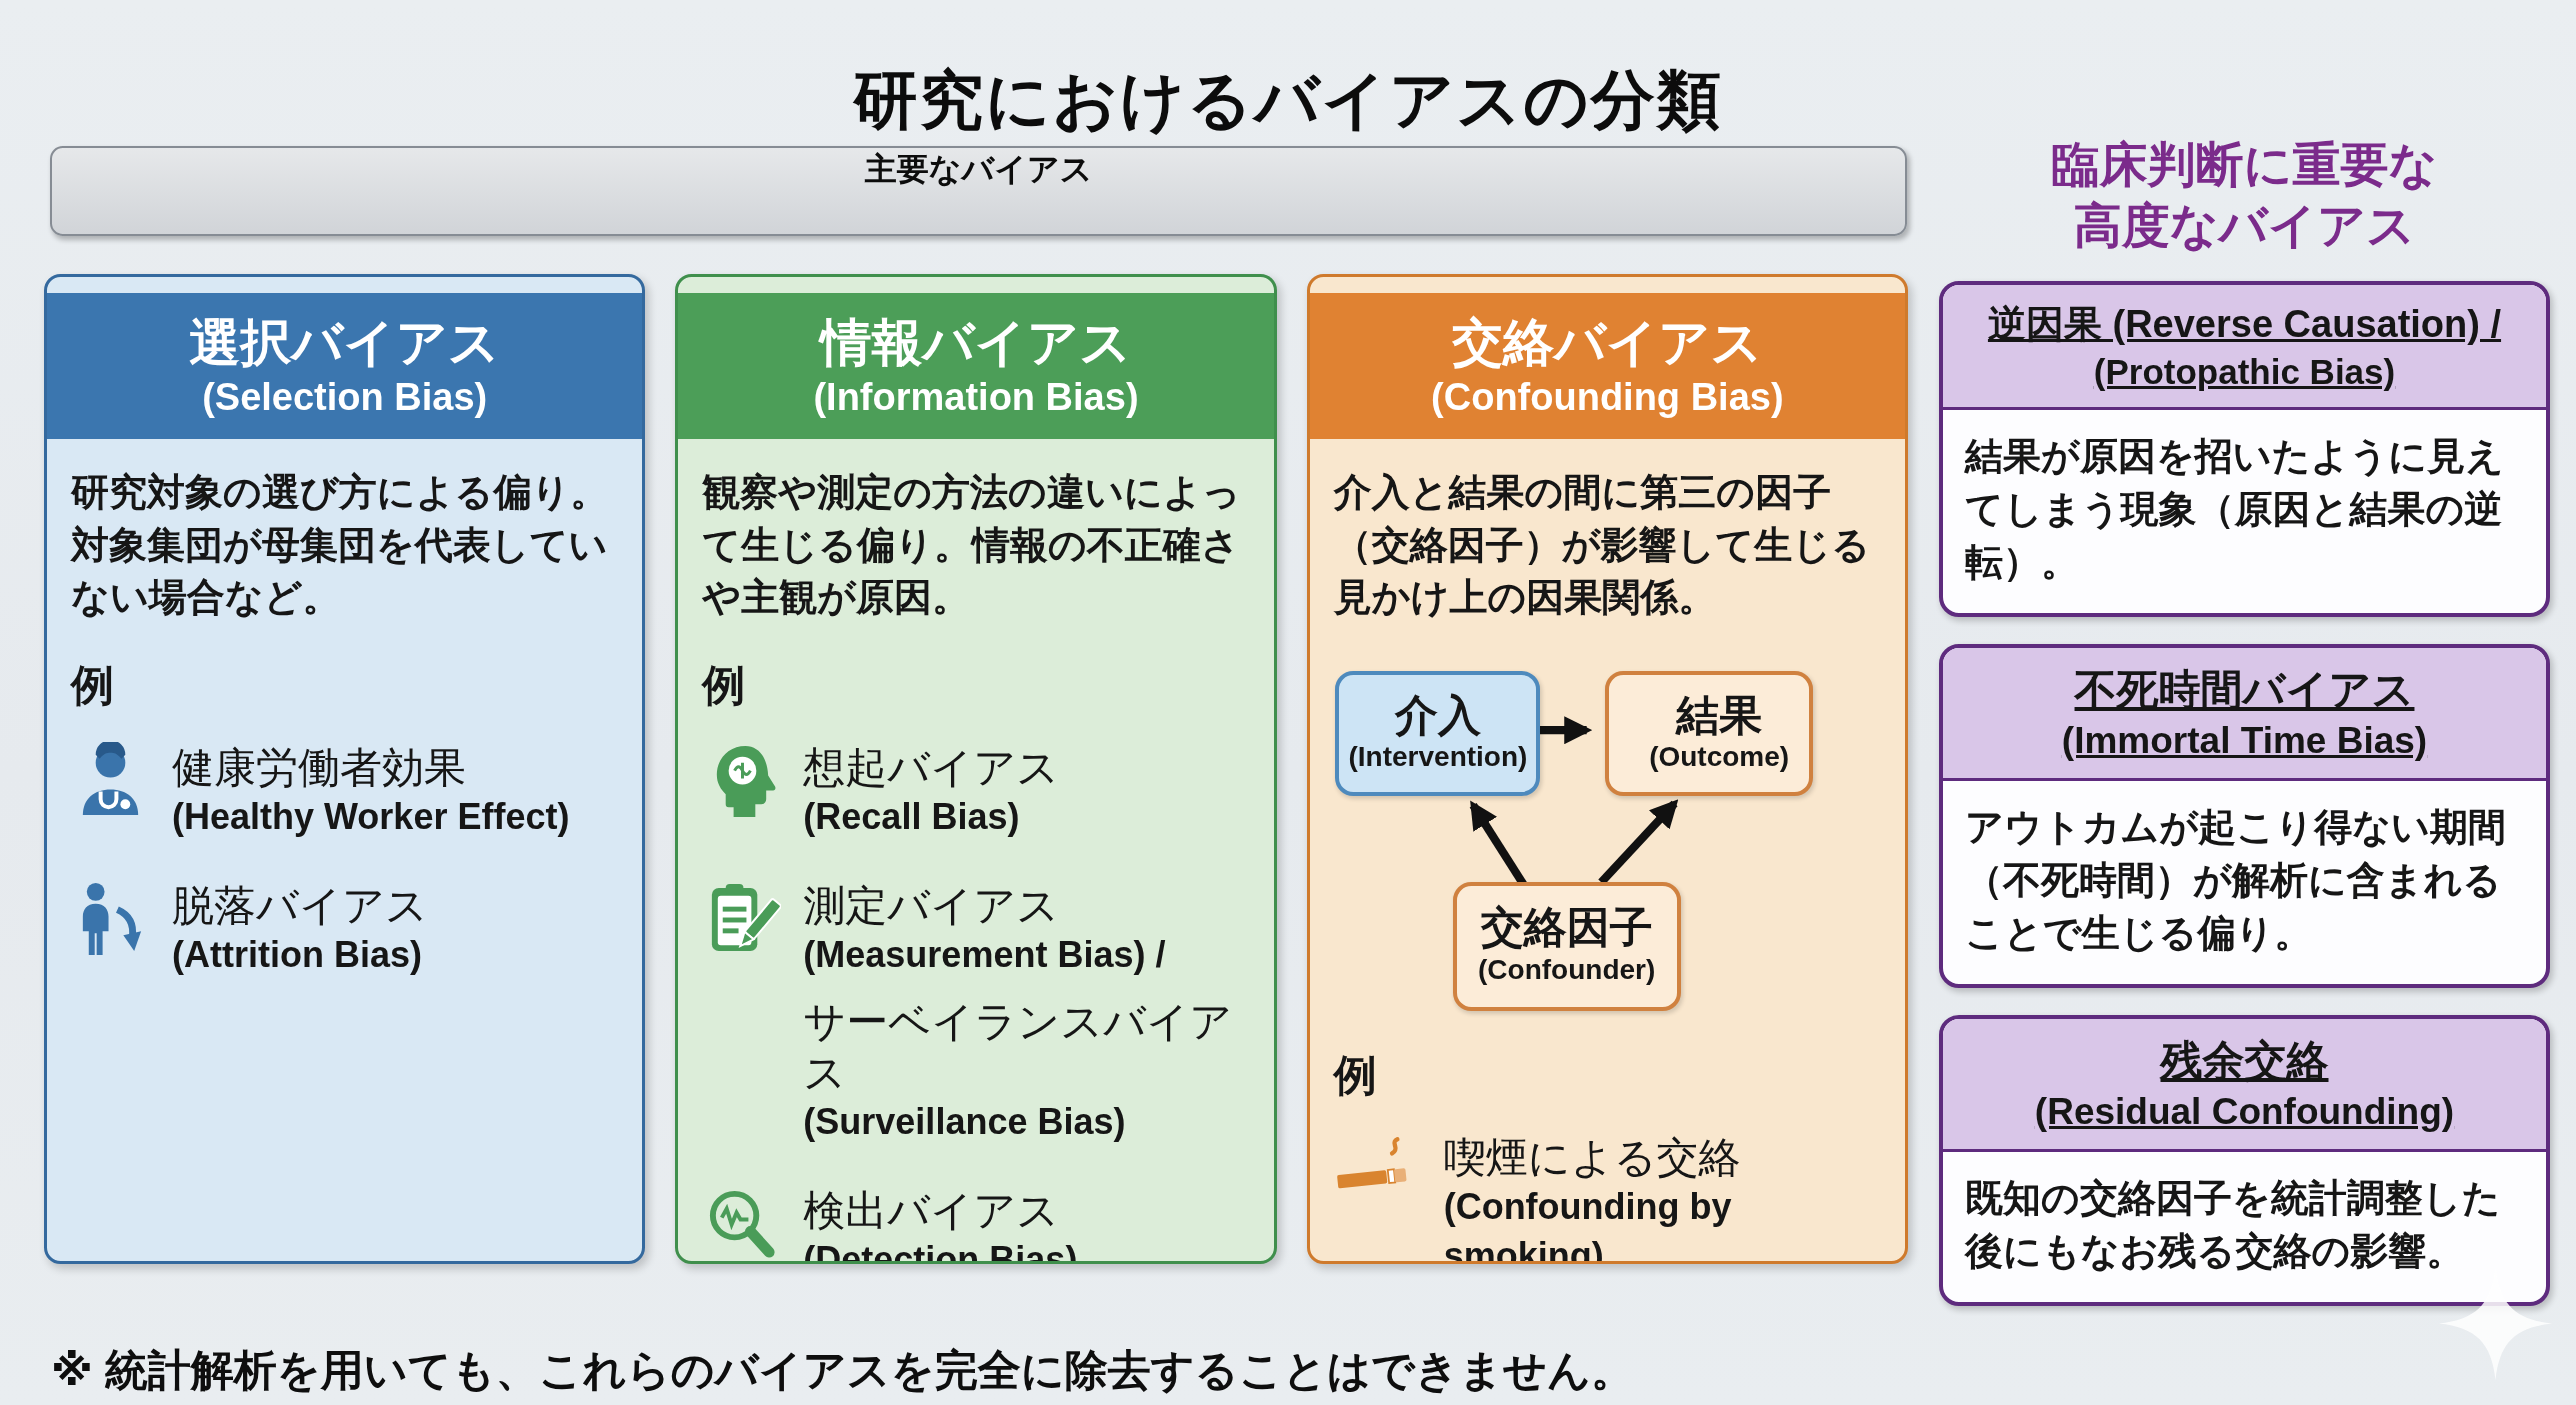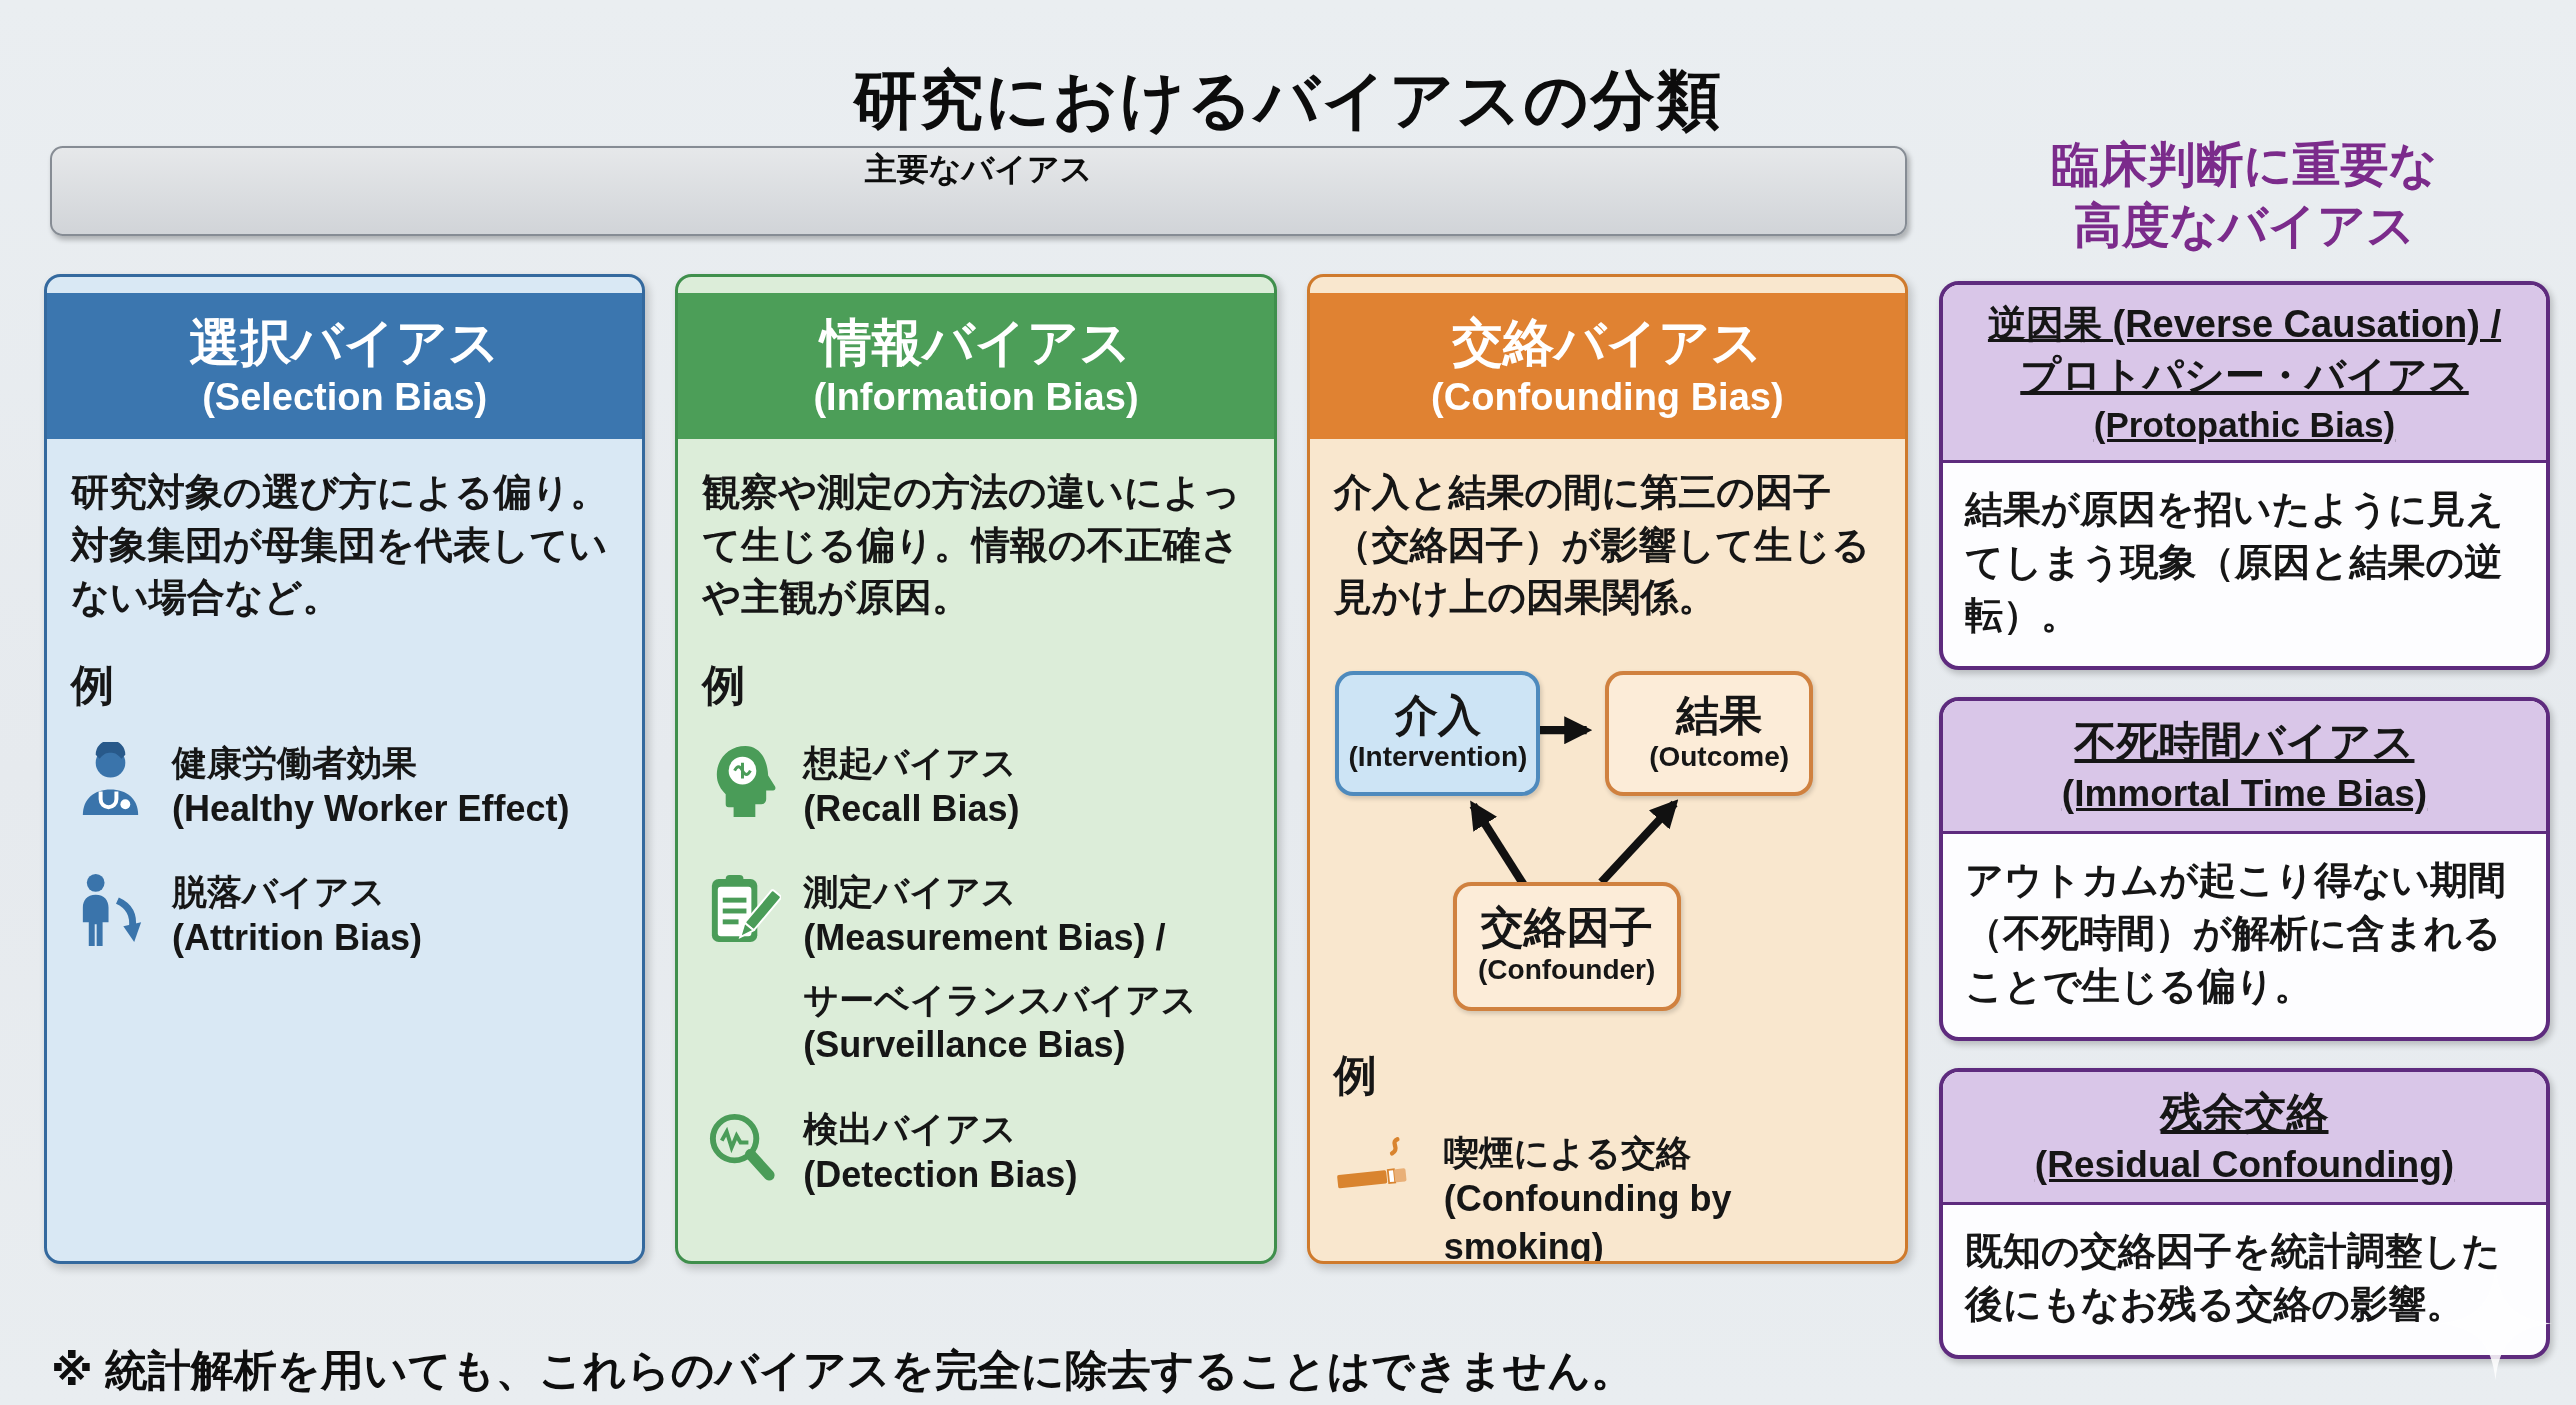--- a/index.html
+++ b/index.html
@@ -27,21 +27,21 @@
   .col-blue  .col-head{background:#3b76af;}
   .col-green .col-head{background:#4c9e58;}
   .col-orange .col-head{background:#e08232;}
   .head-ja{font-size:51px;font-weight:700;line-height:1.18;}
   .head-en{font-size:38px;font-weight:700;line-height:1.3;}
   .col-body{padding:27.4px 24px 18.3px;flex:1;}
   .desc{font-size:38px;font-weight:700;line-height:1.38;margin:0 0 33px;}
   .ex-label{font-size:43px;font-weight:700;margin:0 0 27.4px;}
   .ex-item{display:flex;gap:22px;align-items:flex-start;margin-bottom:38px;}
   .ex-icon{flex:0 0 auto;}
-  .ex-ja{font-size:35px;font-weight:700;line-height:1.22;}
+  .ex-ja{font-size:42px;font-weight:400;line-height:1.22;}
   .ex-en{font-size:36px;font-weight:700;line-height:1.35;}
   .ex-cont{margin:-22px 0 38px 101px;}
 
   .dag{position:relative;width:100%;height:368px;margin:1.8px 0 22px;}
   .dag-arrows{position:absolute;left:0;top:0;}
   .dag-node{position:absolute;display:flex;flex-direction:column;align-items:center;justify-content:center;
             border-radius:18.3px;box-shadow:1.8px 2.7px 4.6px rgba(0,0,0,.15);}
   .node-blue{background:#cde4f5;border:4.6px solid #4e8abd;}
   .node-orange{background:#fcecd8;border:4.6px solid #d0813f;}
   .node-intervention{left:1.8px;top:14.6px;width:197px;height:117px;}
@@ -245,21 +245,20 @@
 
   <aside class="advanced">
     <h2 class="adv-title">
       <span>臨床判断に重要な</span><br>
       <span>高度なバイアス</span>
     </h2>
 
     <div class="pbox pbox--mixed">
       <div class="pbox-head">
         <span class="hl hl-0">逆因果 (Reverse Causation) /</span>
-        <span class="hl hl-1">プロトパシー・バイアス</span>
         <span class="hl hl-2">(Protopathic Bias)</span>
       </div>
       <div class="pbox-body">結果が原因を招いたように見えてしまう現象（原因と結果の逆転）。</div>
     </div>
 
     <div class="pbox">
       <div class="pbox-head">
         <span class="hl hl-0">不死時間バイアス</span>
         <span class="hl hl-1">(Immortal Time Bias)</span>
         <span class="hl hl-2"></span>

